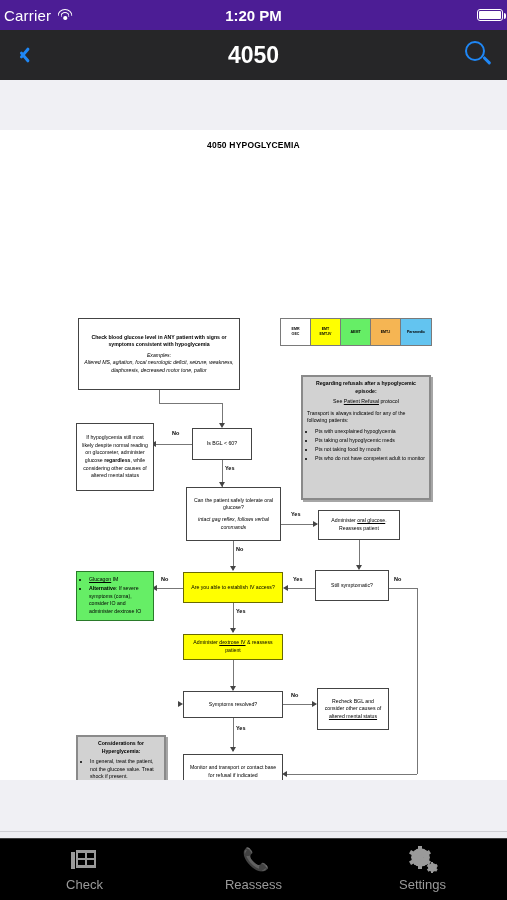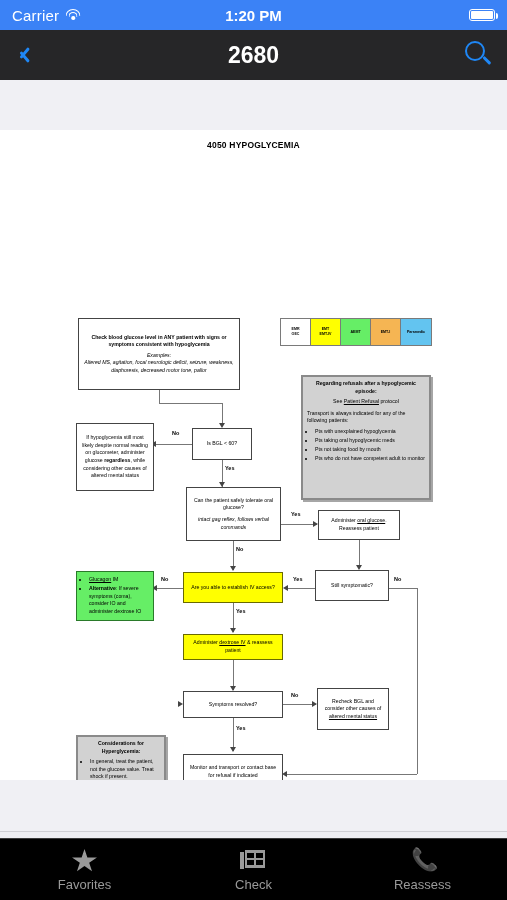--- a/index.html
+++ b/index.html
@@ -6,22 +6,22 @@
   html,body { width:507px; height:900px; }
   body {
     font-family: "Liberation Sans", sans-serif;
     background:#eeeef2;
     overflow:hidden;
   }
   #app { position:relative; width:507px; height:900px; background:#eeeef2; }
 
   
   .statusbar{
-    height:30px; background:#3b82f6; color:#fff;
-    display:flex; align-items:center; padding:0 12px;
+    height:30px; background:#4c1d95; color:#fff;
+    display:flex; align-items:center; padding:0 4px;
     font-size:15px; position:relative;
   }
   .sb-left{ display:flex; align-items:center; gap:6px; }
   .sb-carrier{ font-size:15px; letter-spacing:.2px;}
   .wifi{ display:inline-block; width:16px; height:12px; position:relative;}
   .wifi i{ position:absolute; left:50%; transform:translateX(-50%);
            border:1.7px solid #fff; border-bottom:none;
            border-radius:50% 50% 0 0 / 100% 100% 0 0;}
   .wifi i.a{ width:15px;height:7px; top:0;}
   .wifi i.b{ width:9px;height:4.5px; top:3px;}
@@ -178,21 +178,21 @@
       <span class="batt">
           <span></span>
         </span>
     </div>
   </div>
 
   <div class="navbar">
     <div class="nav-back">
       <span class="chev"></span>
     </div>
-    <div class="nav-title">2680</div>
+    <div class="nav-title">4050</div>
     <div class="nav-search">
       <span class="ring"></span>
         <span class="stem"></span>
     </div>
   </div>
 
   <div class="grey-band"></div>
 
   <div class="doc">
    <div class="doc-inner">
@@ -354,41 +354,52 @@
 
     <div class="footer-note">Boulder County Protocol Revision August 2019</div>
    </div>
   </div>
 
   <div class="grey-band-bottom"></div>
 
   <div class="tabbar">
 
 
-    <div class="tab">
-      <span class="ticon ic-star">
-          <span class="s"></span>
-        </span>
-      <span class="tlabel">Favorites</span>
-    </div>
 
     <div class="tab">
       <span class="ticon ic-notes">
         <span class="p1"></span>
           <span class="p2"></span>
         <span class="r1"></span>
           <span class="r2"></span>
           <span class="r3"></span>
           <span class="r4"></span>
       </span>
       <span class="tlabel">Check</span>
     </div>
 
     <div class="tab">
       <span class="ticon ic-phone">
           <span class="ph">📞</span>
         </span>
       <span class="tlabel">Reassess</span>
     </div>
 
+    <div class="tab">
+      <span class="ticon ic-gear">
+        <span class="gearwrap">
+            <span class="t"></span>
+            <span class="t t2"></span>
+            <span class="t t3"></span>
+            <span class="g1"></span>
+          </span>
+        <span class="gearwrap">
+            <span class="s2"></span>
+            <span class="s2 s2b"></span>
+            <span class="s2 s2c"></span>
+            <span class="g2"></span>
+          </span>
+      </span>
+      <span class="tlabel">Settings</span>
+    </div>
 
   </div>
 </div>
 
 </body></html>

